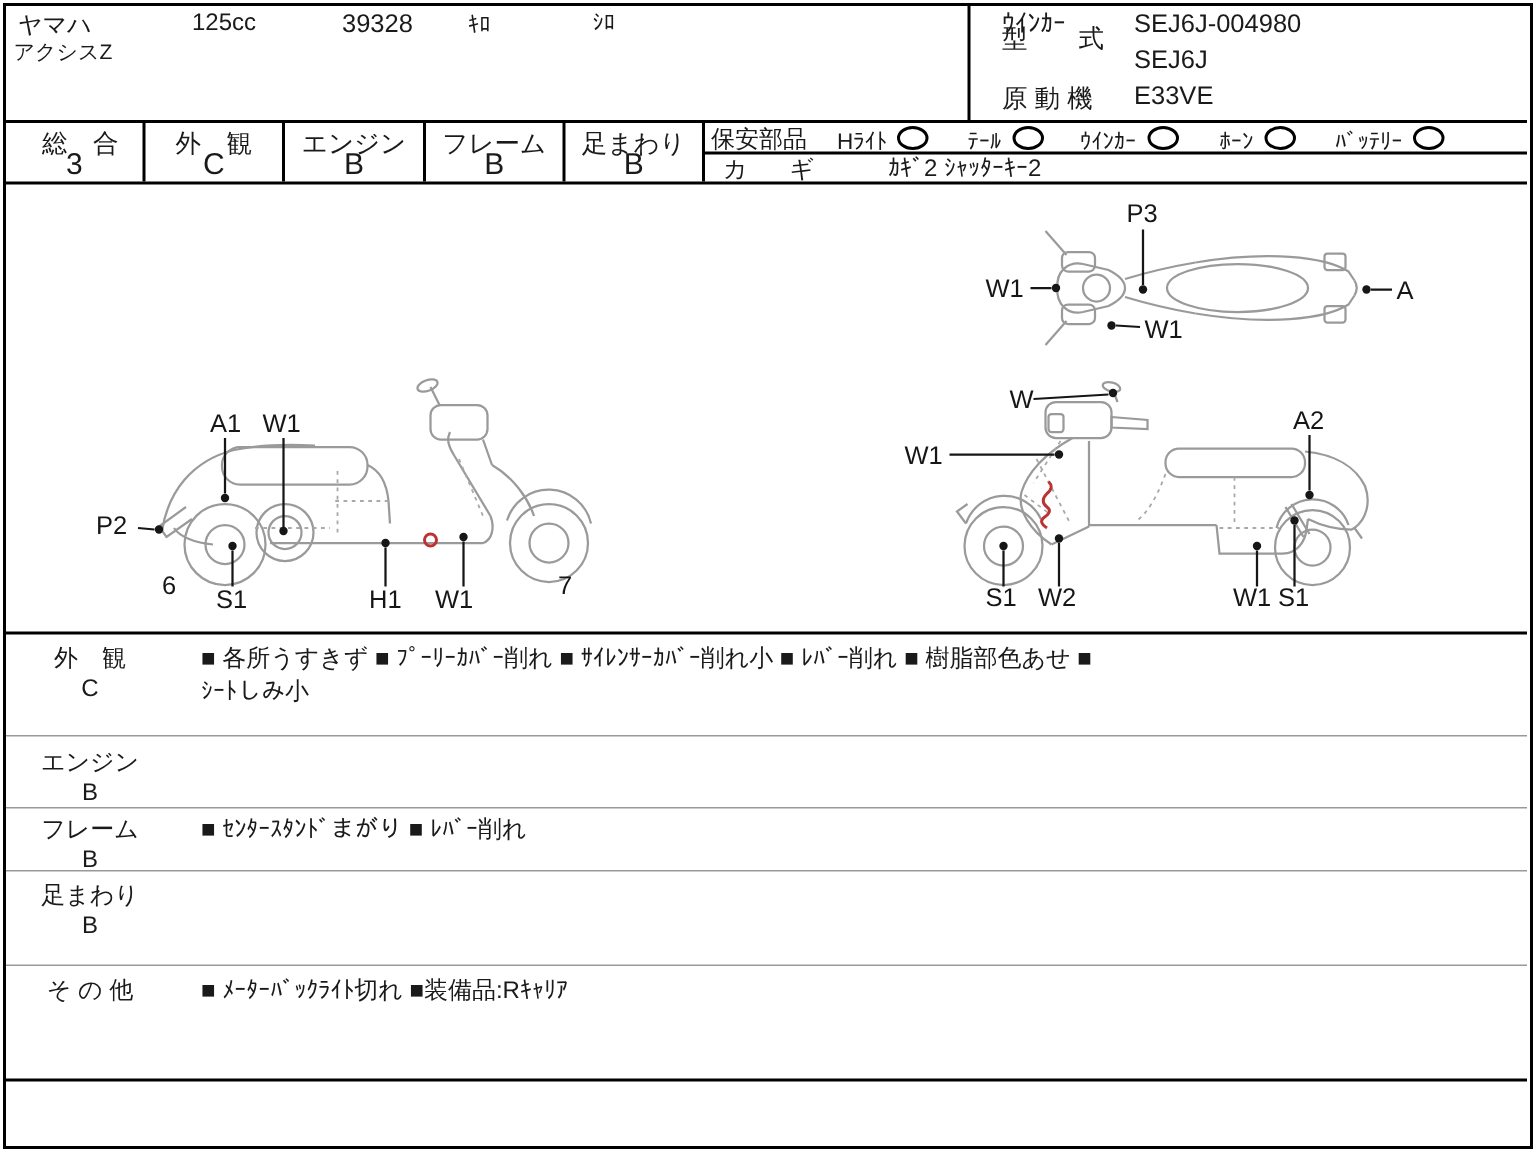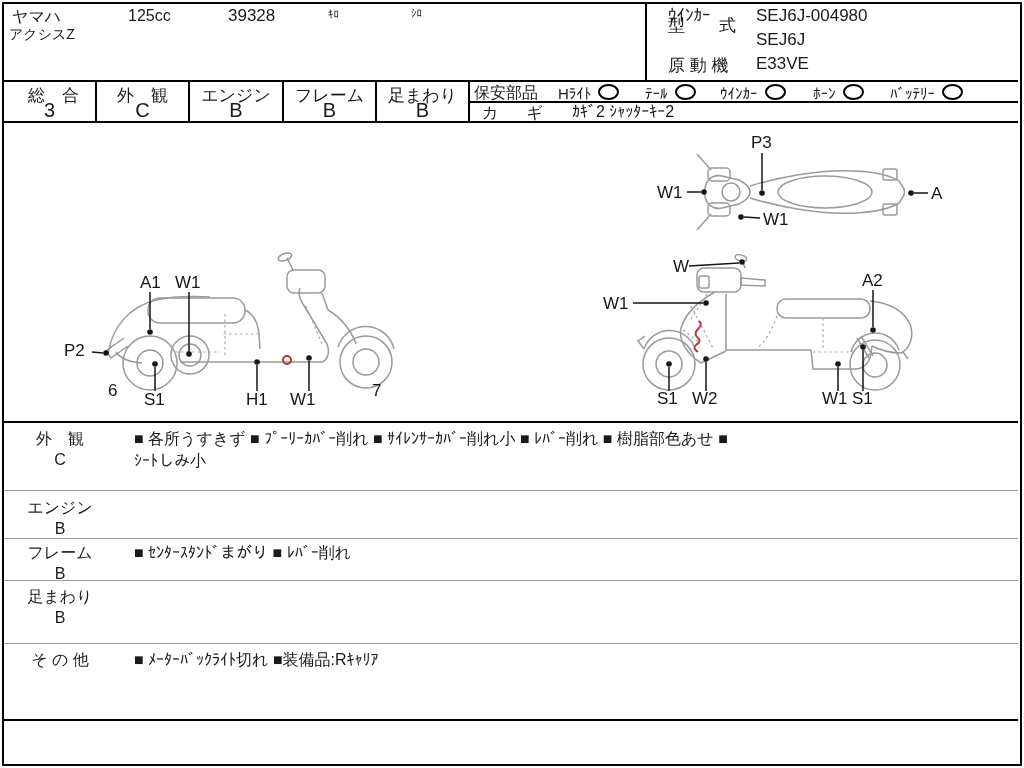--- a/index.html
+++ b/index.html
@@ -3,21 +3,21 @@
 <meta charset="utf-8">
 <style>
   html,body{margin:0;padding:0;background:#fff;}
   .page{position:relative;width:1024px;height:768px;background:#fff;overflow:hidden;
         font-family:"Liberation Sans","DejaVu Sans",sans-serif;color:#1a1a1a;}
   .abs{position:absolute;}
   .frame{position:absolute;left:2px;top:2px;width:1016px;height:760px;border:2px solid #000;}
   .hline{position:absolute;background:#000;height:2px;}
   .gline{position:absolute;background:#999;height:1px;}
   .vline{position:absolute;background:#000;width:2px;}
-  .t16{font-size:16px;} .t17{font-size:17px;} .t15{font-size:11px;margin-left:16px;}
+  .t16{font-size:16px;} .t17{font-size:17px;} .t15{font-size:15px;}
   .model{font-size:14px;}
   .gcell-label{position:absolute;font-size:17px;text-align:center;}
   .gcell-value{position:absolute;font-size:20px;text-align:center;}
   .ok-circle{display:inline-block;width:17px;height:12px;border:2px solid #000;
              border-radius:50%;vertical-align:-1px;margin-left:7px;}
   .sitem{position:absolute;font-size:15px;white-space:nowrap;}
   .note-label{position:absolute;left:10px;width:100px;text-align:center;font-size:16px;}
   .note-grade{position:absolute;left:10px;width:100px;text-align:center;font-size:16px;}
   .note-line{position:absolute;left:134px;font-size:16px;white-space:nowrap;}
   svg.dv{position:absolute;}
@@ -71,21 +71,21 @@
   <div class="gcell-value" style="left:377px;top:99px;width:91px">B</div>
 
   <div class="gline" style="left:468px;top:101px;width:550px;background:#000;height:2px"></div>
   <span class="abs t16" style="left:474px;top:83px">保安部品</span>
   <span class="sitem" style="left:558px;top:84px"><span>Hﾗｲﾄ</span><span class="ok-circle"></span></span>
   <span class="sitem" style="left:645px;top:84px"><span>ﾃｰﾙ</span><span class="ok-circle"></span></span>
   <span class="sitem" style="left:720px;top:84px"><span>ｳｲﾝｶｰ</span><span class="ok-circle"></span></span>
   <span class="sitem" style="left:813px;top:84px"><span>ﾎｰﾝ</span><span class="ok-circle"></span></span>
   <span class="sitem" style="left:890px;top:84px"><span>ﾊﾞｯﾃﾘｰ</span><span class="ok-circle"></span></span>
   <span class="abs t16" style="left:482px;top:103px;letter-spacing:6px">カ　ギ</span>
-  <span class="abs t16" style="left:572px;top:103px">ｶｷﾞ2 ｼｬｯﾀｰｷｰ2</span>
+  <span class="abs t16" style="left:592px;top:103px">ｶｷﾞ2 ｼｬｯﾀｰｷｰ2</span>
 
   <svg class="dv" style="left:645px;top:135px;width:320px;height:112px" viewBox="0 0 320 112">
     <g class="sk">
       <path d="M66,35 L52,19" stroke-width="2.5"></path>
       <path d="M66,79 L52,95" stroke-width="2.5"></path>
       <rect x="63" y="33" width="22" height="13" rx="4"></rect>
       <rect x="63" y="68" width="22" height="13" rx="4"></rect>
       <path d="M60,57 C59,46 67,39 77,41 L94,45 C102,49 105,53 105,57 C105,61 102,65 94,69 L77,73 C67,75 59,68 60,57 Z"></path>
       <circle cx="86" cy="57" r="9"></circle>
       <path d="M105,51 C125,45 140,42 152,40"></path>

